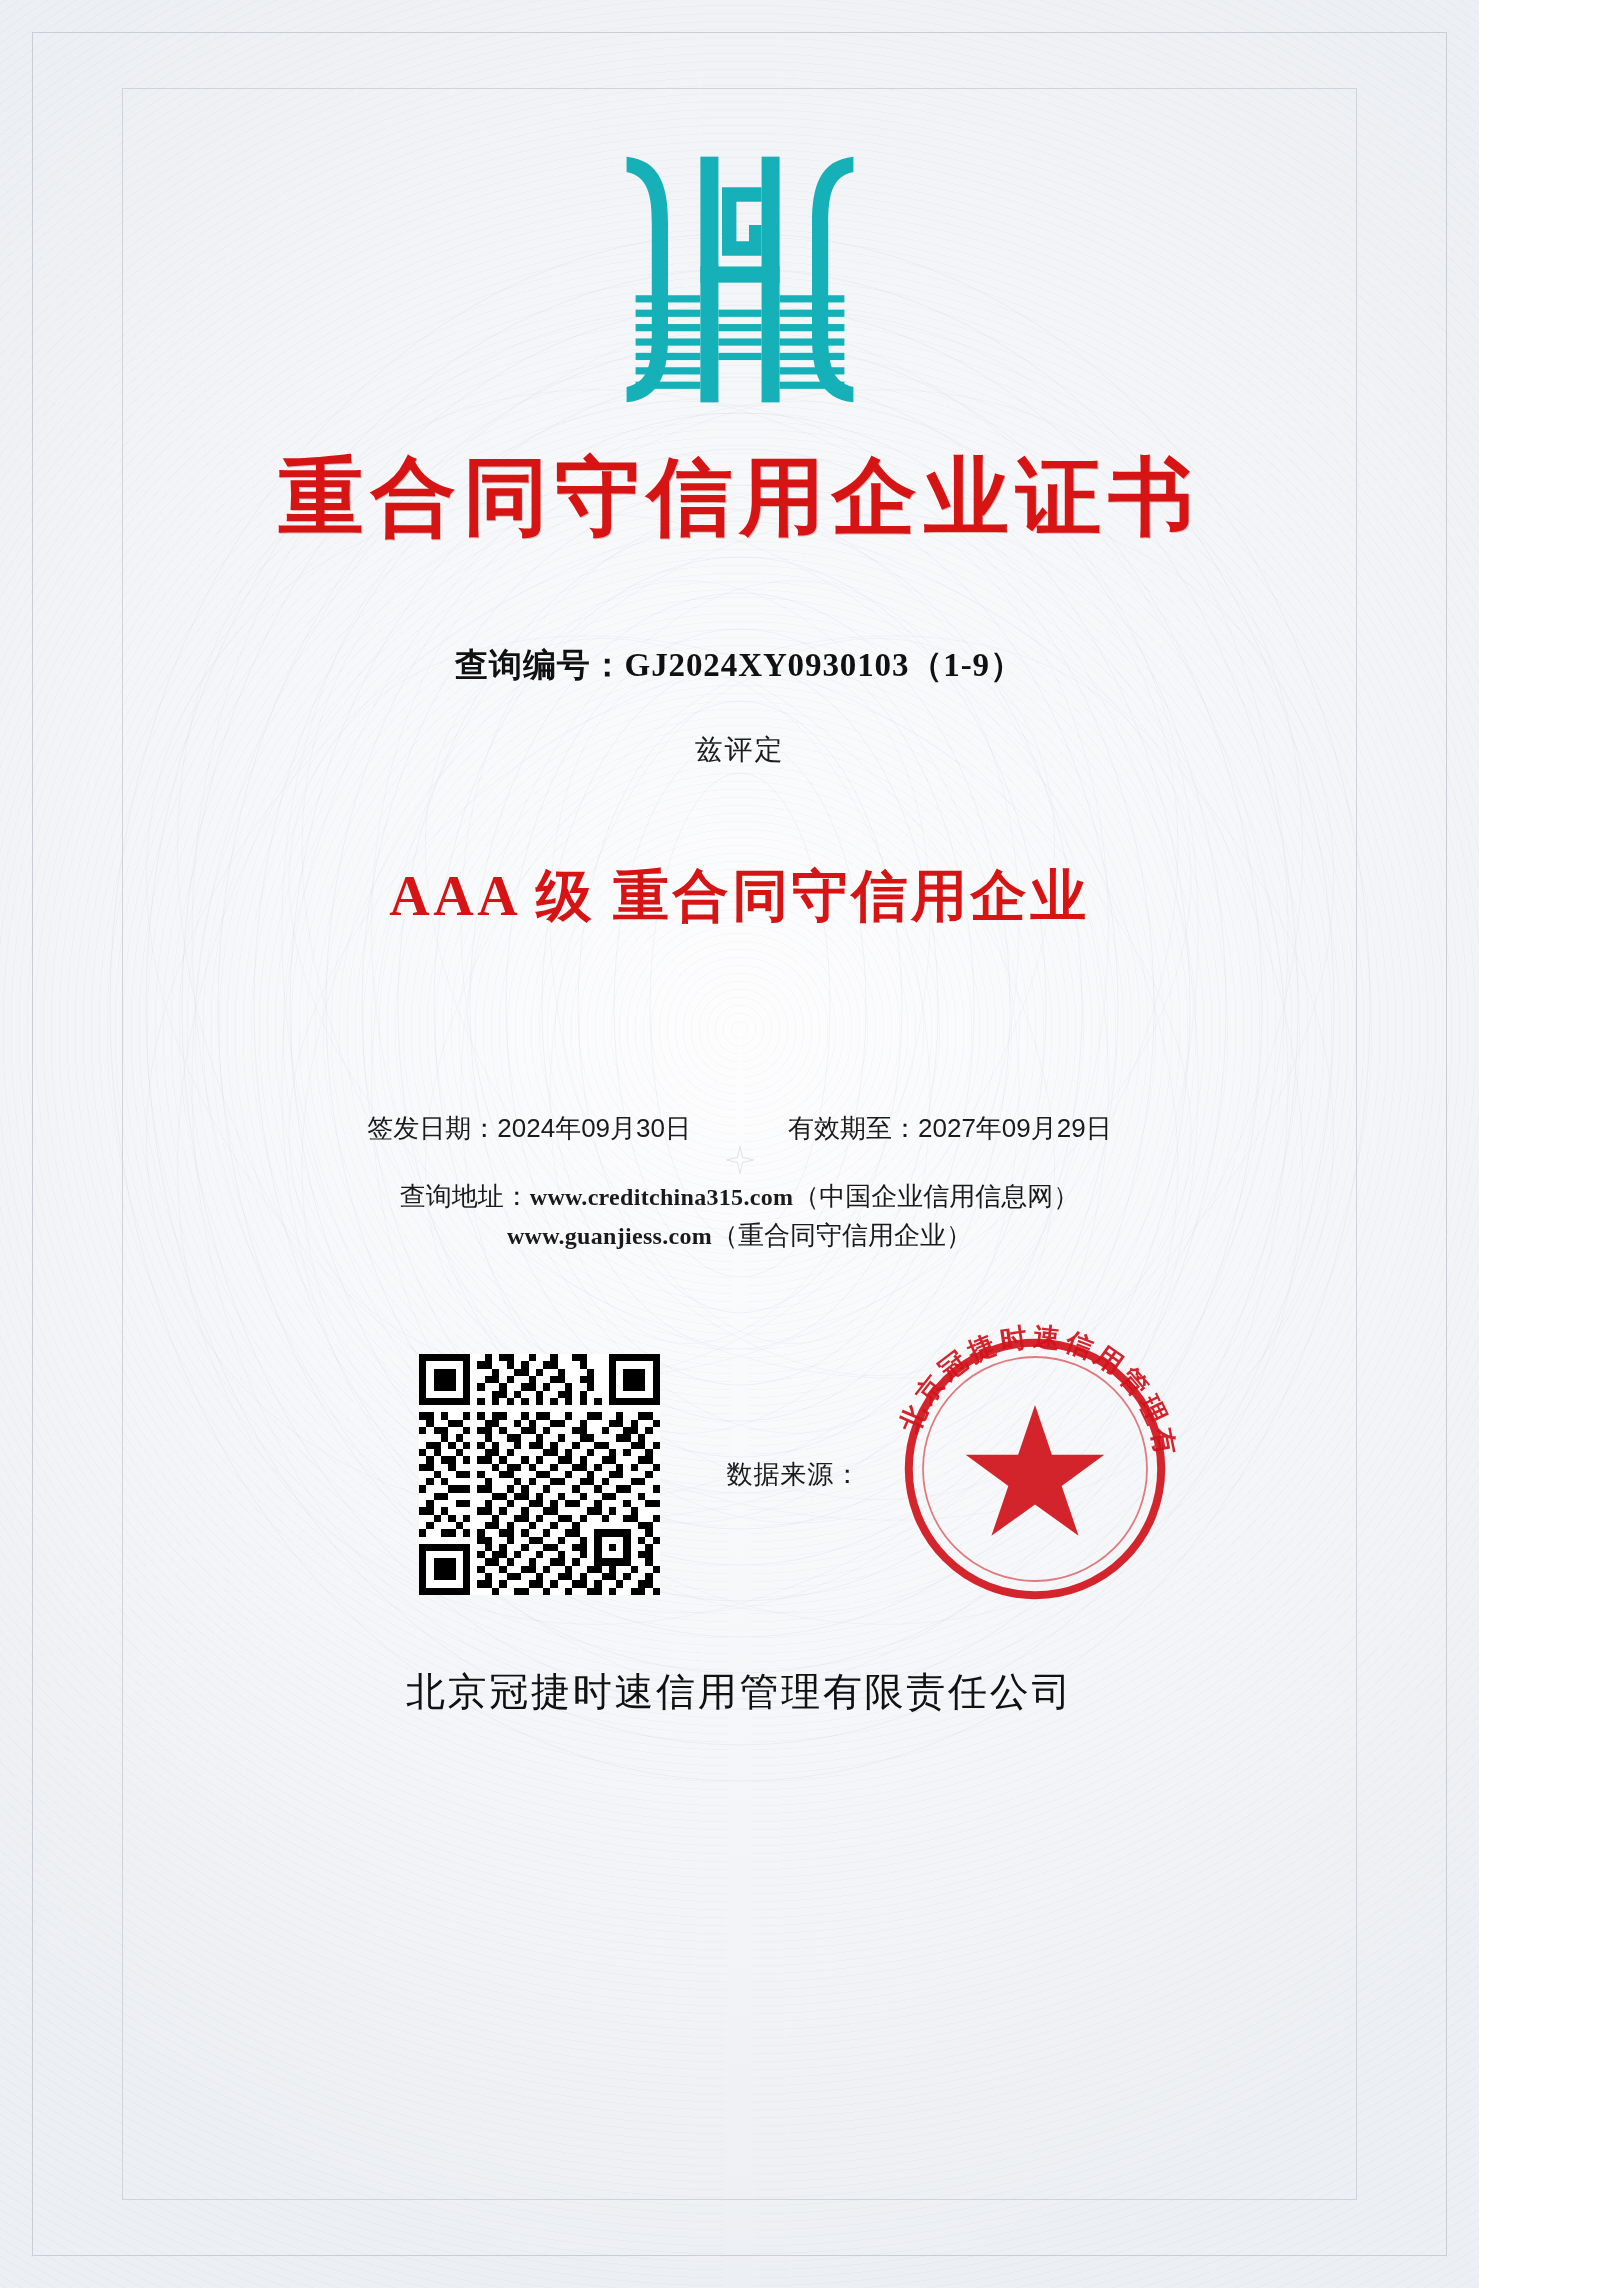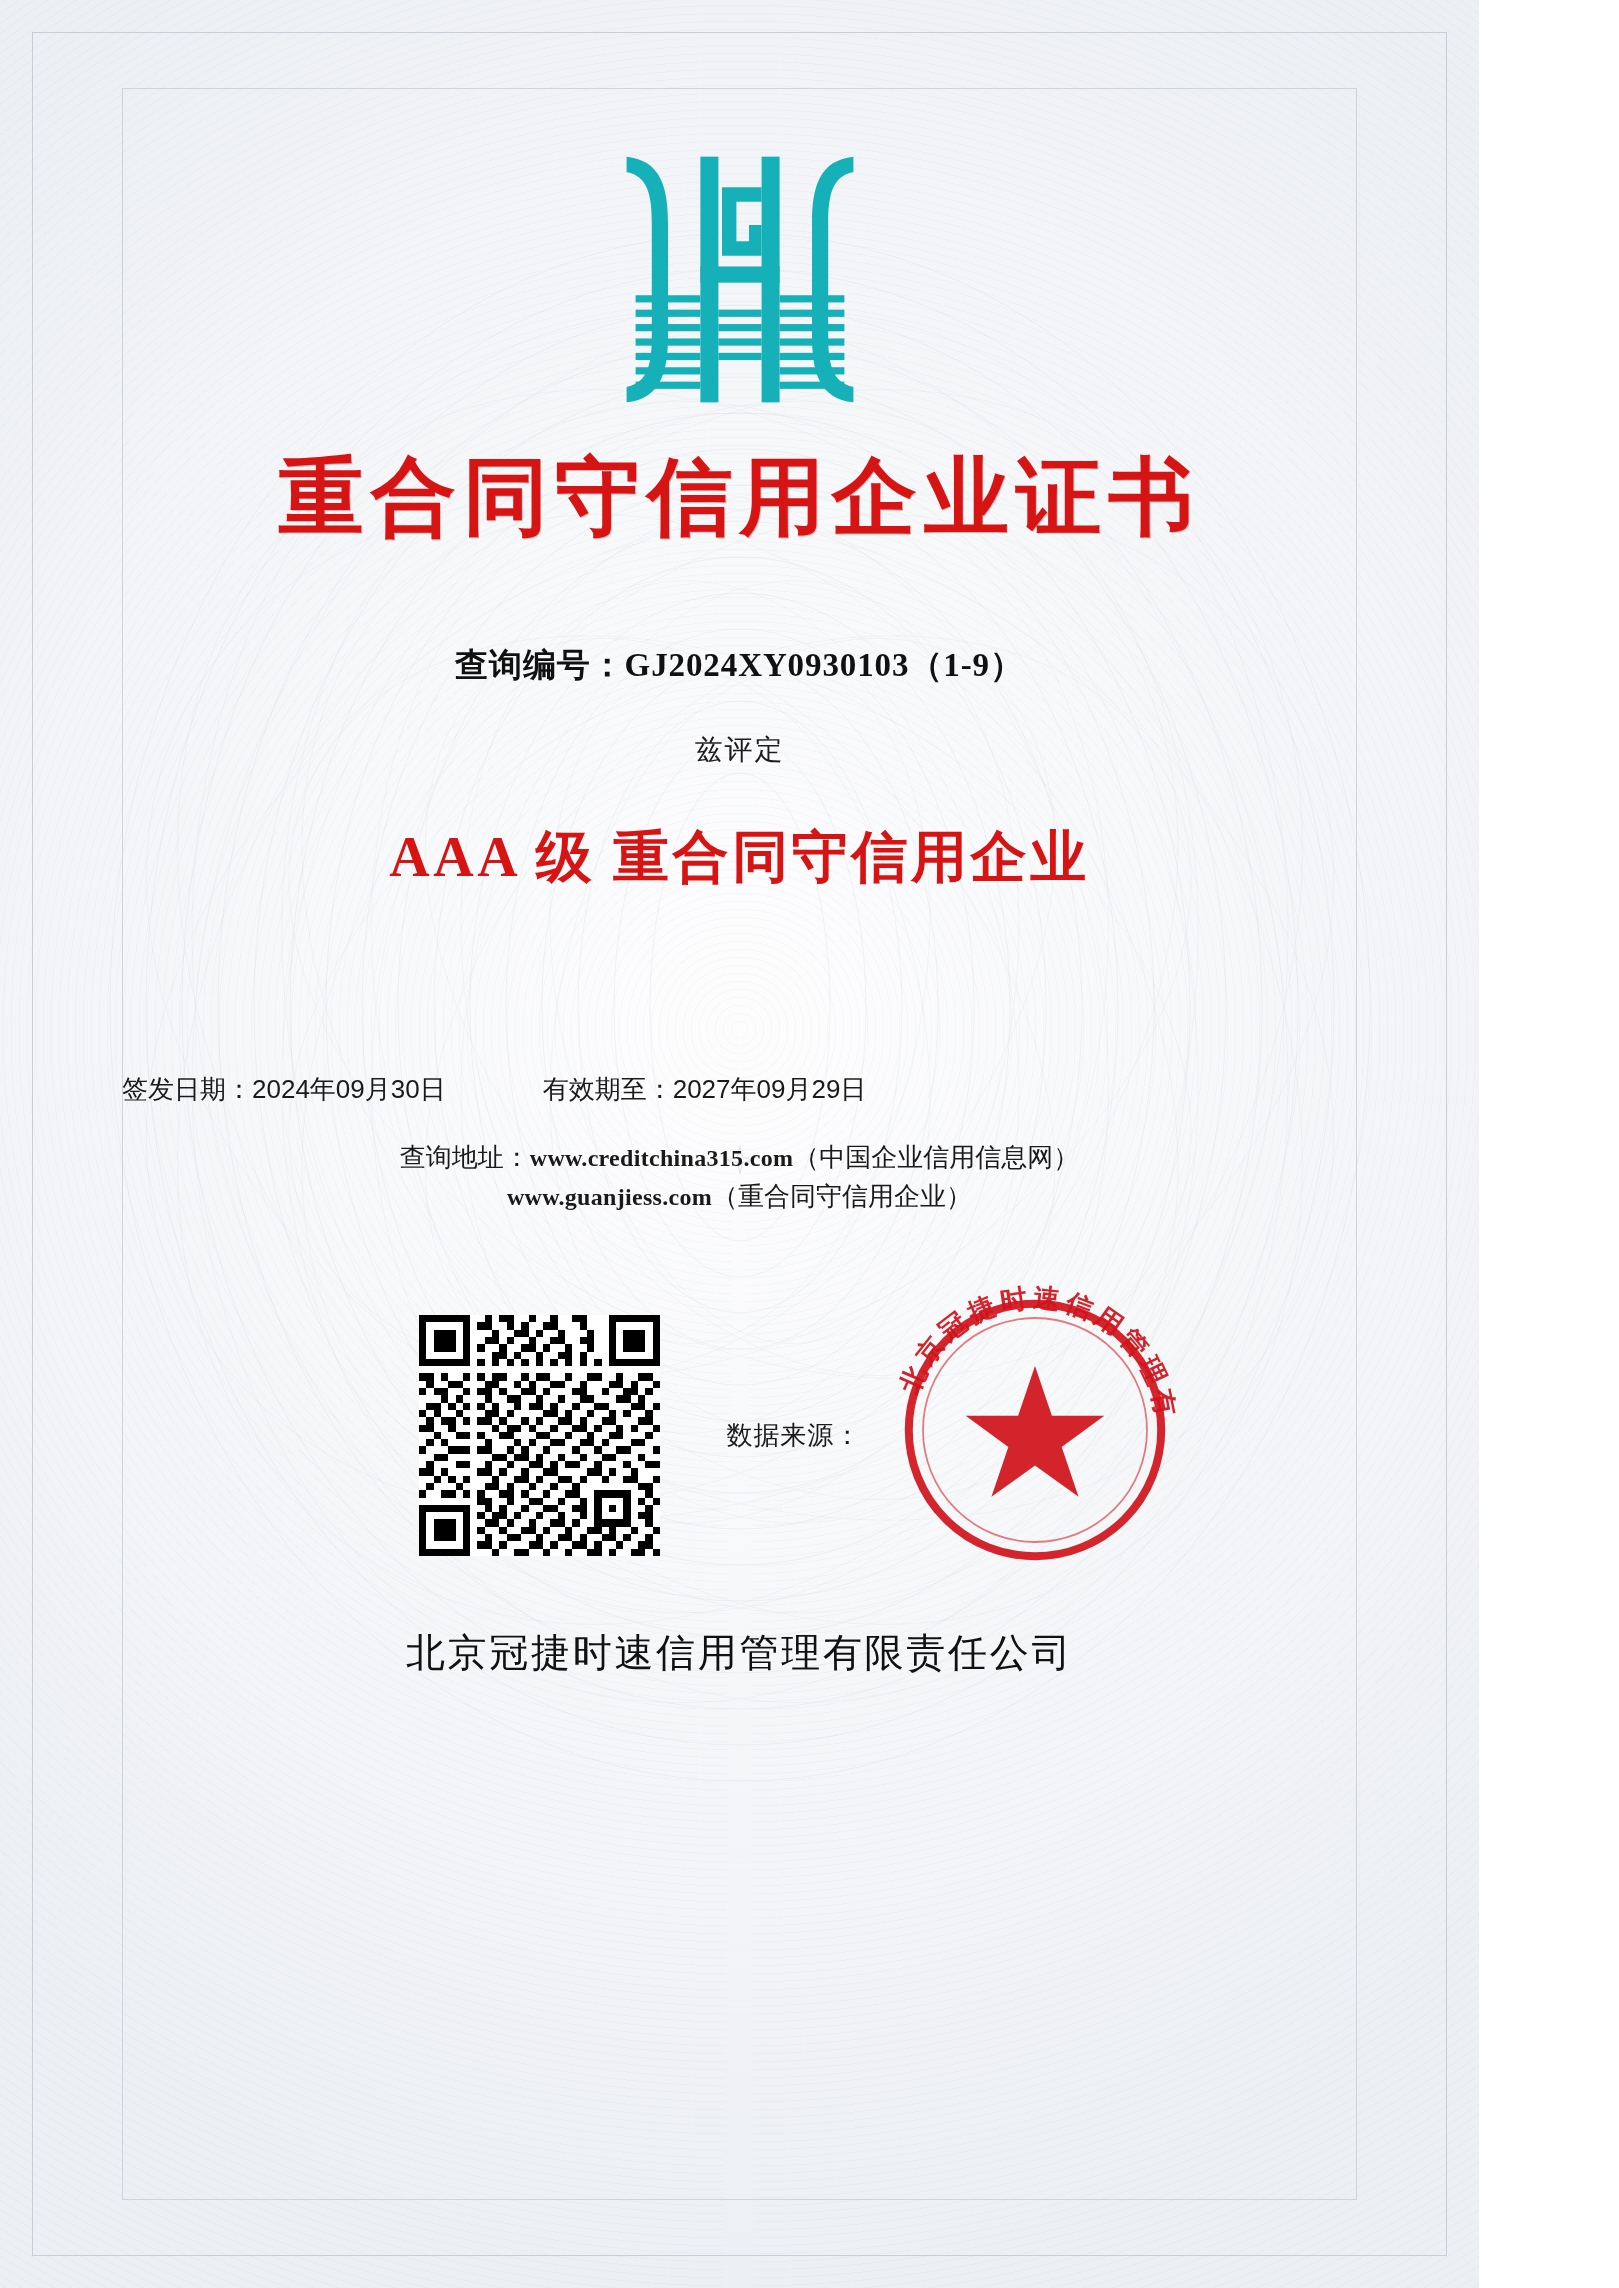--- a/index.html
+++ b/index.html
@@ -126,33 +126,34 @@
   .company {
     margin-top: 47px;
     font-family: "Liberation Serif", "DejaVu Serif", serif;
     font-size: 57px;
     color: #111111;
     letter-spacing: 3.6px;
     text-align: center;
   }
 
   .grade {
-    margin-top: 51px;
+    margin-top: 90px;
     font-family: "Liberation Serif", "DejaVu Serif", serif;
     font-weight: bold;
     font-size: 56px;
     color: #d61414;
     letter-spacing: 3.6px;
     text-align: center;
   }
 
   .dates {
     margin-top: 176px;
     width: 100%;
     display: flex;
+    justify-content: center;
     gap: 97px;
     font-size: 26px;
     color: #1a1a1a;
   }
 
   .addresses {
     margin-top: 31px;
     text-align: center;
     font-size: 26px;
     color: #1a1a1a;

